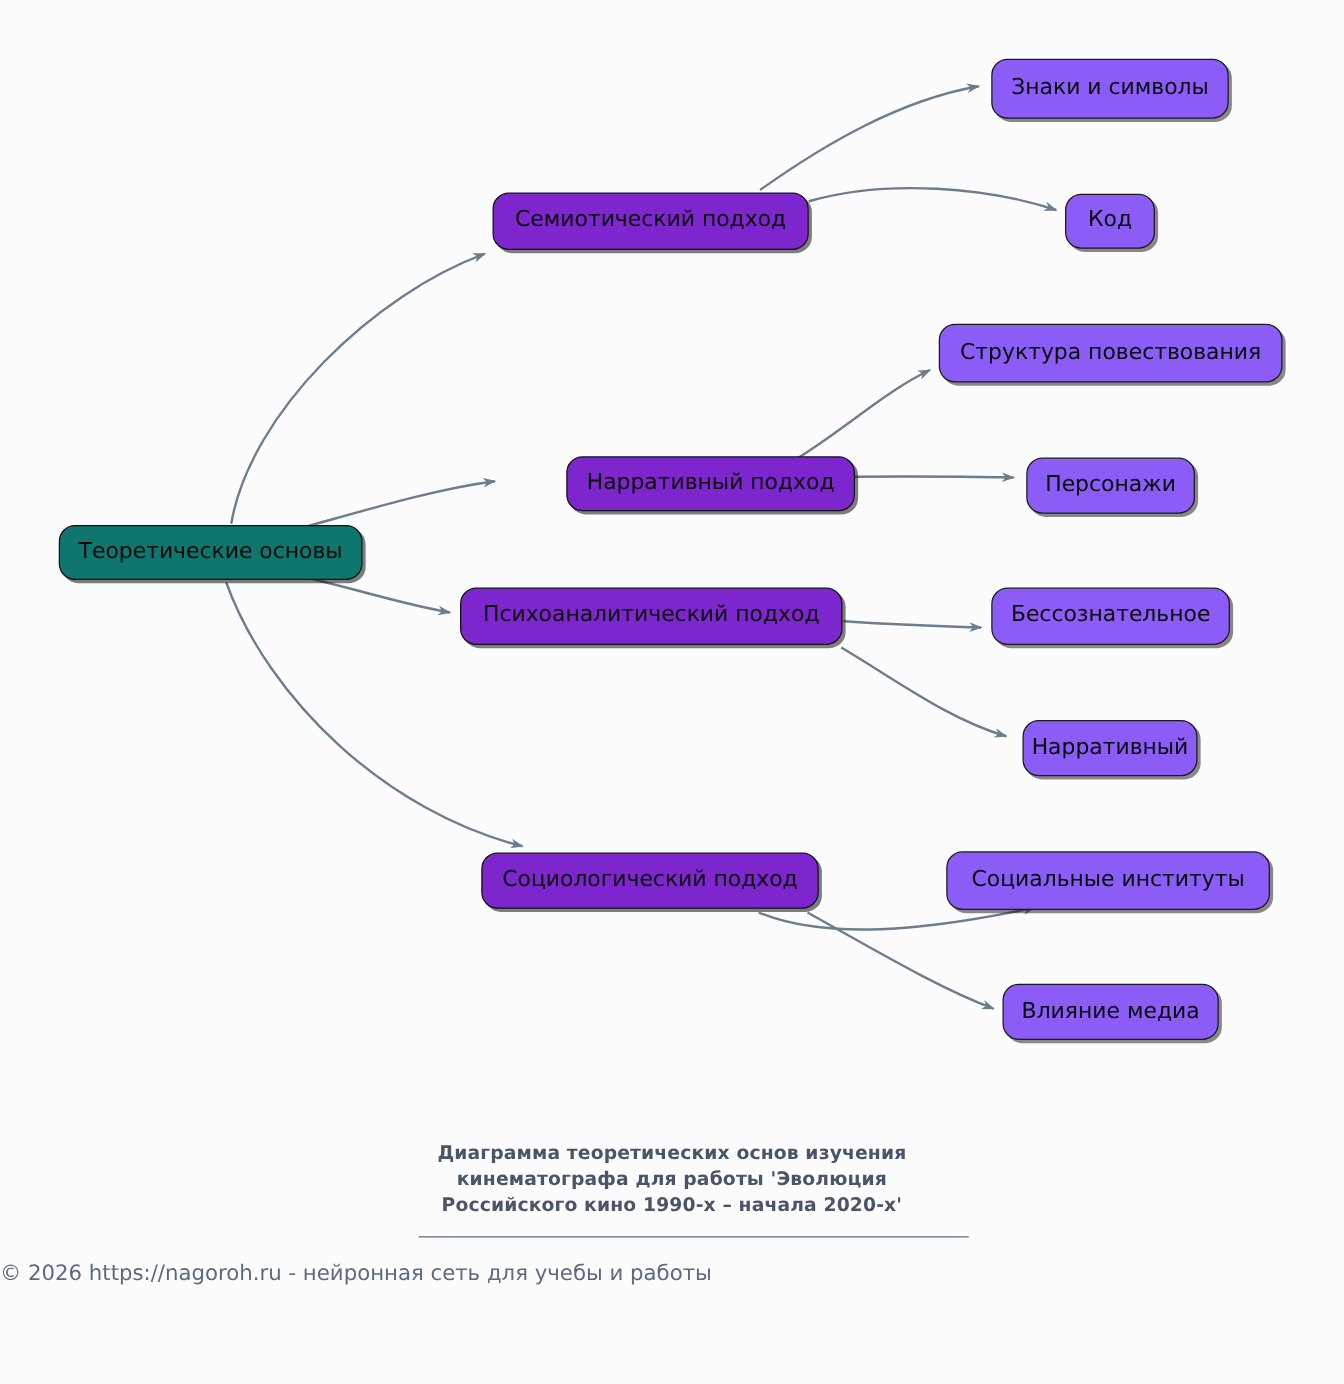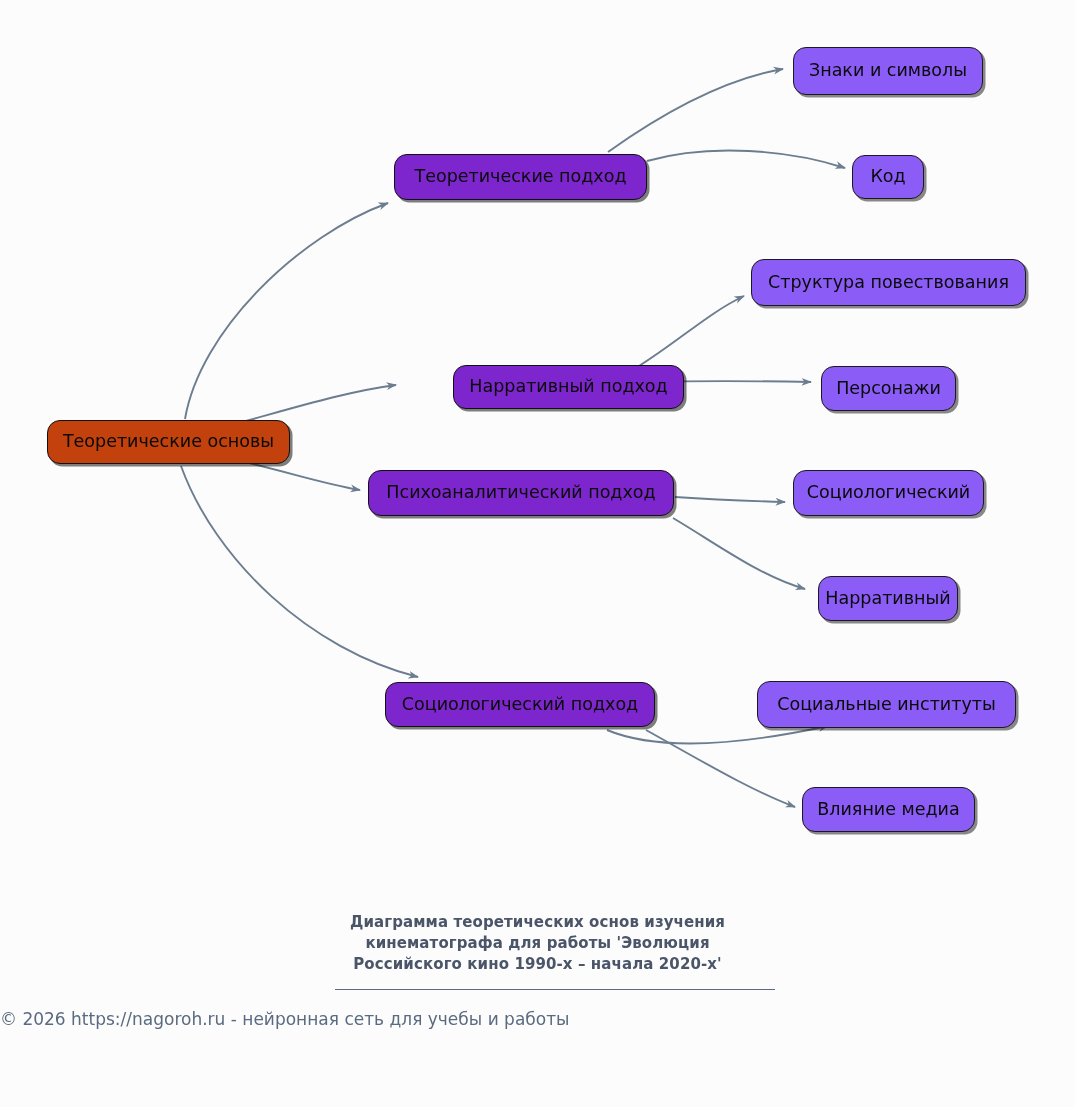--- a/index.html
+++ b/index.html
@@ -26,21 +26,21 @@
   .node {
     position: absolute;
     box-sizing: border-box;
     display: flex;
     align-items: center;
     justify-content: center;
     white-space: nowrap;
     line-height: 1;
   }
   .node-root {
-    background: #c2410c;
+    background: #0f766e;
     border: 1.6px solid #111111;
     border-radius: 13px;
     color: #0a0a0a;
     font-size: 17.5px;
     box-shadow: 2.5px 2.5px 0 rgba(20,20,20,0.55);
     padding: 0 15px;
   }
   .node-branch {
     background: #7d26cd;
     border: 1.6px solid #111111;
@@ -117,30 +117,30 @@
       <path d="M 675,497 C 720,500 750,501 785,502"></path>
       <path d="M 673,518 C 720,546 760,576 805,589"></path>
 
       <path d="M 607,730 C 660,752 740,745 828,726"></path>
       <path d="M 646,730 C 700,760 750,790 795,807"></path>
     </g>
   </svg>
 
   <div class="node node-root" style="left:47px; top:420px; width:243px; height:44px;">Теоретические основы</div>
 
-  <div class="node node-branch" style="left:394px; top:154px; width:253px; height:46px;">Теоретические подход</div>
+  <div class="node node-branch" style="left:394px; top:154px; width:253px; height:46px;">Семиотический подход</div>
   <div class="node node-leaf" style="left:793px; top:47px; width:190px; height:48px;">Знаки и символы</div>
   <div class="node node-leaf" style="left:852px; top:155px; width:72px; height:44px;">Код</div>
 
   <div class="node node-branch" style="left:406px; top:365px; width:231px; height:44px;margin-left:47px;">Нарративный подход</div>
   <div class="node node-leaf" style="left:751px; top:259px; width:275px; height:47px;">Структура повествования</div>
   <div class="node node-branch" style="left:368px; top:470px; width:306px; height:46px;">Психоаналитический подход</div>
 
   <div class="node node-leaf" style="left:821px; top:366px; width:135px; height:45px;">Персонажи</div>
-  <div class="node node-leaf" style="left:793px; top:470px; width:191px; height:46px;">Социологический</div>
+  <div class="node node-leaf" style="left:793px; top:470px; width:191px; height:46px;">Бессознательное</div>
   <div class="node node-leaf" style="left:818px; top:576px; width:140px; height:45px;">Нарративный</div>
 
   <div class="node node-branch" style="left:385px; top:682px; width:270px; height:45px;">Социологический подход</div>
   <div class="node node-leaf" style="left:757px; top:681px; width:259px; height:47px;">Социальные институты</div>
   <div class="node node-leaf" style="left:802px; top:787px; width:173px; height:45px;">Влияние медиа</div>
 
   <div id="caption">
     <div>Диаграмма теоретических основ изучения</div>
     <div>кинематографа для работы 'Эволюция</div>
     <div>Российского кино 1990-х – начала 2020-х'</div>

